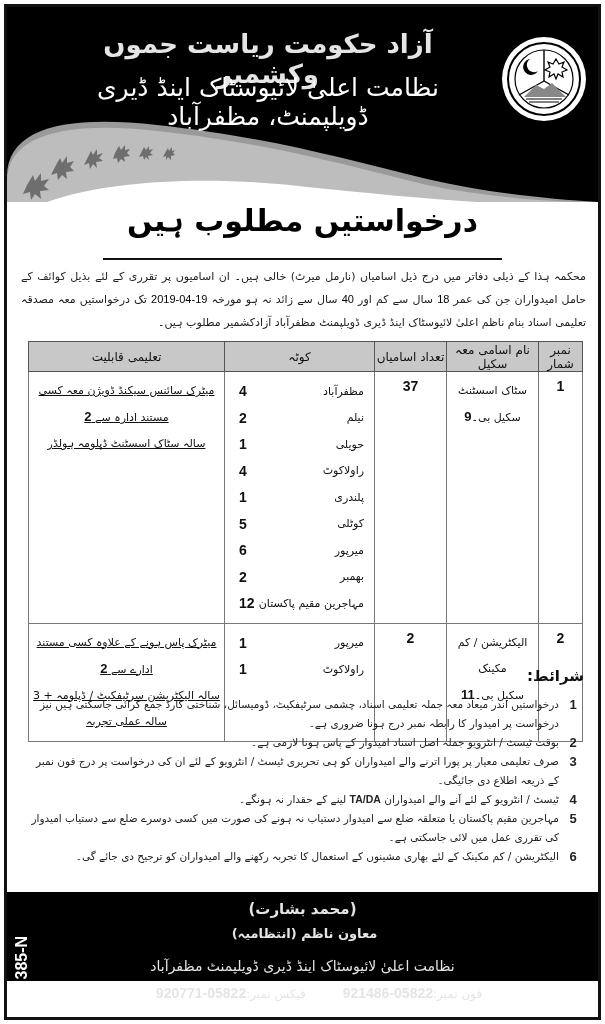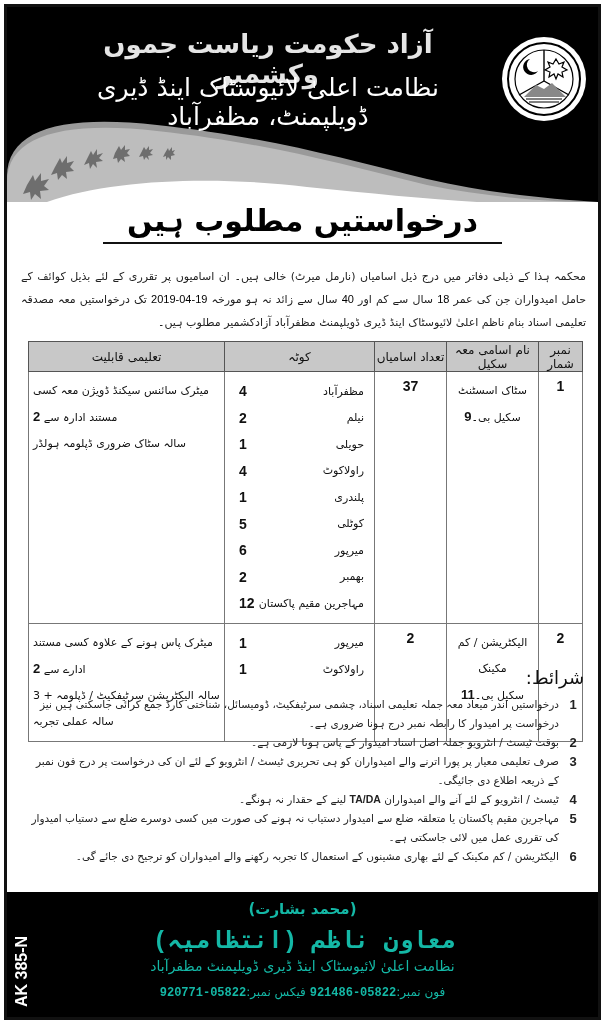--- a/index.html
+++ b/index.html
@@ -10,53 +10,53 @@
 
   
   .banner { position: absolute; left: 0; top: 0; width: 591px; height: 195px; background: #000; overflow: hidden; }
   .banner svg.wave { position: absolute; left: 0; top: 0; }
   .banner .title1 { position: absolute; right: 150px; top: 22px; width: 360px; text-align: center; color: #e5e5e5; font-size: 26px; font-weight: bold; direction: rtl; font-family: "DejaVu Sans", sans-serif; }
   .banner .title2 { position: absolute; right: 115px; top: 66px; width: 430px; text-align: center; color: #fff; font-size: 25px; font-weight: normal; direction: rtl; font-family: "DejaVu Sans", sans-serif; }
   .logo { position: absolute; right: 12px; top: 30px; width: 84px; height: 84px; border-radius: 50%; background: #fff; }
   .logo svg { position: absolute; left: 0; top: 0; }
 
   .main-heading-wrap { position: absolute; left: 0; top: 196px; width: 591px; text-align: center; }
-  .main-heading { display: inline-block; font-size: 30px; font-weight: bold; direction: rtl; color: #000; padding: 0 24px 4px; border-bottom: 2px solid #111; letter-spacing: 0.5px; }
+  .main-heading { display: inline-block; font-size: 30px; font-weight: bold; direction: rtl; color: #000; padding: 0 24px 20px; border-bottom: 2px solid #111; letter-spacing: 0.5px; }
 
   .intro { position: absolute; left: 14px; top: 258px; width: 565px; direction: rtl; text-align: justify; font-size: 11px; line-height: 23px; color: #222; }
   .intro b { font-family: "Liberation Sans", sans-serif; font-weight: normal; color: #000; }
 
   
   table.posts { position: absolute; left: 21px; top: 334px; width: 555px; border-collapse: collapse; direction: rtl; font-size: 11px; }
   table.posts th { background: #c8c8c8; border: 1px solid #555; height: 30px; font-weight: normal; font-size: 12px; text-align: center; }
   table.posts td { border-left: 1px solid #777; border-right: 1px solid #777; vertical-align: top; padding: 6px 4px; }
   table.posts tr.row-end td { border-bottom: 1px solid #777; }
   .num { font-family: "Liberation Sans", sans-serif; font-weight: bold; font-size: 14px; text-align: center; }
   .dist-list { list-style: none; }
   .dist-list li { display: flex; justify-content: space-between; height: 26.5px; align-items: center; padding: 0 6px 0 10px; }
   .dist-list li .cnt { font-family: "Liberation Sans", sans-serif; font-weight: bold; font-size: 14px; }
   .dist-list li .dname { font-size: 11px; text-align: right; }
-  .qual { font-size: 11px; line-height: 26px; text-align: left; }
+  .qual { font-size: 11px; line-height: 26px; text-align: center; text-decoration: underline; }
   .qual b, .post-name b { font-family: "Liberation Sans", sans-serif; font-weight: bold; font-size: 13px; }
   .post-name { font-size: 11px; line-height: 26px; text-align: center; padding-right: 4px; }
 
-  .cond-title { position: absolute; right: 14px; top: 660px; font-size: 18px; font-weight: normal; direction: rtl; }
+  .cond-title { position: absolute; right: 14px; top: 660px; font-size: 15px; font-weight: bold; direction: rtl; }
   .conditions { position: absolute; left: 20px; top: 688px; width: 560px; direction: rtl; list-style: none; }
   .conditions li { display: flex; font-size: 10.5px; line-height: 19px; color: #222; }
   .conditions li .cn { width: 28px; flex: none; text-align: center; font-family: "Liberation Sans", sans-serif; font-weight: bold; font-size: 13px; }
   .conditions li .ct { flex: 1; text-align: right; }
   .conditions li .ct b { font-family: "Liberation Sans", sans-serif; font-weight: bold; }
 
   
-  .footer { position: absolute; left: 0; top: 885px; width: 591px; height: 125px; background: #000; color: #14b8a6; text-align: center; direction: rtl; }
+  .footer { position: absolute; left: 0; top: 885px; width: 591px; height: 89px; background: #000; color: #e5e5e5; text-align: center; direction: rtl; }
   .footer .sig { position: absolute; left: 0; right: 0; top: 8px; font-size: 15px; font-weight: bold; }
-  .footer .post { position: absolute; left: 4px; right: 0; top: 34px; font-size: 24px; font-weight: bold; font-family: Liberation Mono, monospace; }
+  .footer .post { position: absolute; left: 4px; right: 0; top: 34px; font-size: 13px; font-weight: bold; }
   .footer .dept { position: absolute; left: 0; right: 0; top: 66px; font-size: 14px; }
   .footer .phones { position: absolute; left: 0; right: 0; top: 93px; font-size: 12px; }
-  .footer .phones b { font-family: Liberation Mono, monospace; font-weight: bold; font-size: 12px; }
+  .footer .phones b { font-family: Liberation Sans, sans-serif; font-weight: bold; font-size: 14px; margin-left: 33px; }
   .ad-code { position: absolute; left: 6px; top: 1000px; transform-origin: left top; transform: rotate(-90deg); color: #fff; font-family: "Liberation Sans", sans-serif; font-weight: bold; font-size: 16px; white-space: nowrap; }
 </style>
 </head>
 <body>
 
 <div class="page">
 
   <div class="banner">
     <svg class="wave" width="591" height="195" viewBox="0 0 591 195">
       <path d="M0,170 C0,120 60,108 150,118 C260,130 330,150 420,172 C480,186 540,192 591,195 L0,195 Z" fill="#9a9a9a"></path>
@@ -156,21 +156,21 @@
                 <span class="cnt">2</span>
               </li>
             <li>
                 <span class="dname">مہاجرین مقیم پاکستان</span>
                 <span class="cnt">12</span>
               </li>
           </ul>
         </td>
         <td class="qual">
           <div><span>میٹرک سائنس سیکنڈ ڈویژن معہ کسی مستند ادارہ سے</span> <b>2</b></div>
-          <div>سالہ سٹاک ضروری ڈپلومہ ہولڈر</div>
+          <div>سالہ سٹاک اسسٹنٹ ڈپلومہ ہولڈر</div>
         </td>
       </tr>
       <tr class="row-end">
         <td class="num">2</td>
         <td class="post-name">
           <div>الیکٹریشن / کم مکینک</div>
           <div><span>سکیل بی۔</span><b>11</b></div>
         </td>
         <td class="num">2</td>
         <td>

